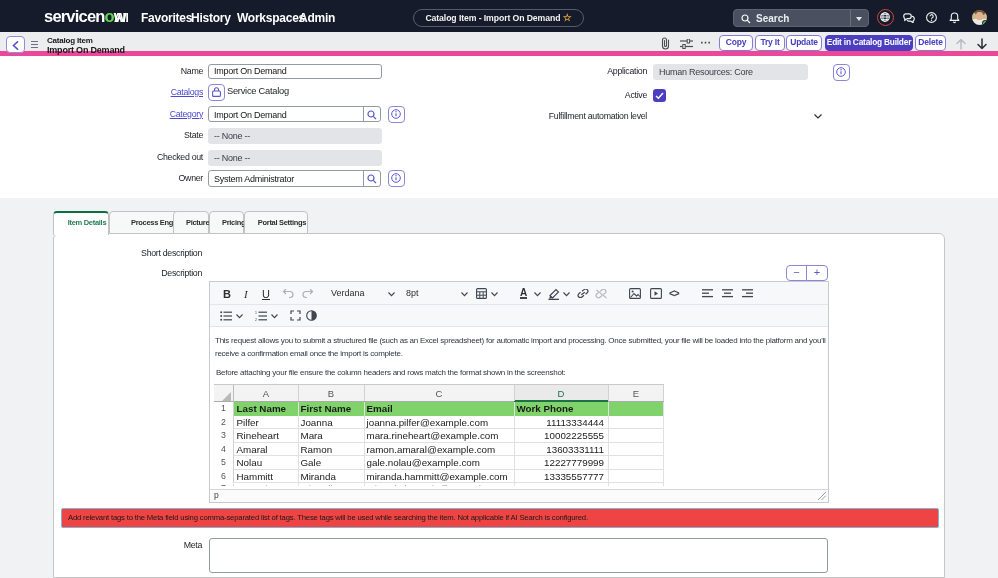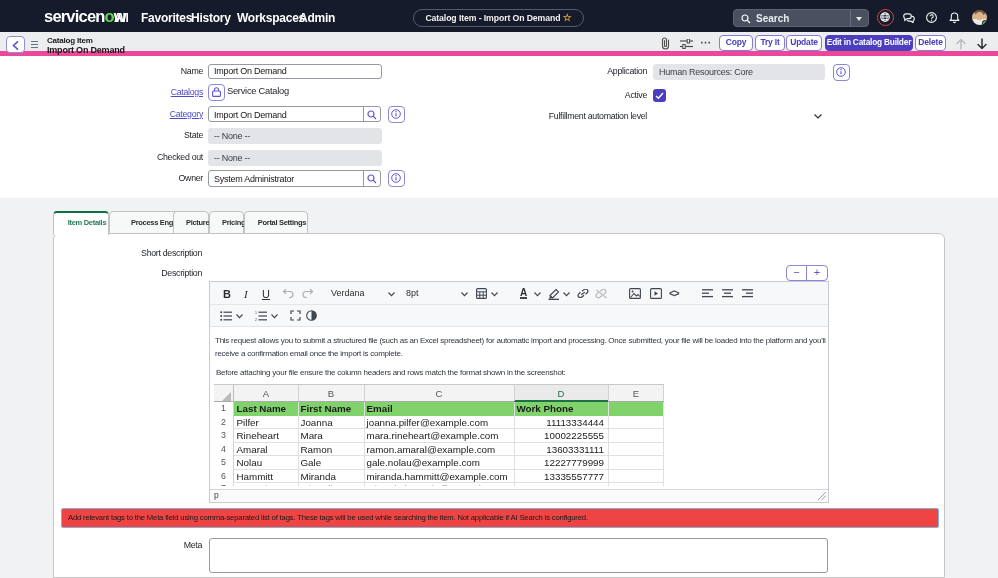--- a/index.html
+++ b/index.html
@@ -207,21 +207,21 @@
   </div>
   <div class="infobtn" style="left:388px; top:114px;">
     <svg width="10" height="10" viewBox="0 0 10 10" style="position:absolute;left:2.3px;top:2.3px;">
         <circle cx="5" cy="5" r="4.3" fill="none" stroke="#5a55d0" stroke-width="1"></circle>
         <line x1="5" y1="4.3" x2="5" y2="7.3" stroke="#5a55d0" stroke-width="1.1"></line>
         <circle cx="5" cy="2.8" r="0.7" fill="#5a55d0"></circle>
       </svg>
   </div>
 
   <div class="lbl" style="right:351px; top:10px;">Application</div>
-  <div class="ro" style="left:653px; top:7.5px; width:172px; height:16px; line-height:16px;">Human Resources: Core</div>
+  <div class="ro" style="left:653px; top:7.5px; width:155px; height:16px; line-height:16px;">Human Resources: Core</div>
   <div class="infobtn" style="left:833px; top:7.5px;">
     <svg width="10" height="10" viewBox="0 0 10 10" style="position:absolute;left:2.3px;top:2.3px;">
         <circle cx="5" cy="5" r="4.3" fill="none" stroke="#5a55d0" stroke-width="1"></circle>
         <line x1="5" y1="4.3" x2="5" y2="7.3" stroke="#5a55d0" stroke-width="1.1"></line>
         <circle cx="5" cy="2.8" r="0.7" fill="#5a55d0"></circle>
       </svg>
   </div>
   <div class="lbl" style="right:351px; top:33.5px;">Active</div>
   <div style="position:absolute; left:653px; top:33px; width:13px; height:13px; background:#4b3fc0; border-radius:3px;">
     <svg width="9" height="8" viewBox="0 0 9 8" style="position:absolute;left:2px;top:2.5px;">

